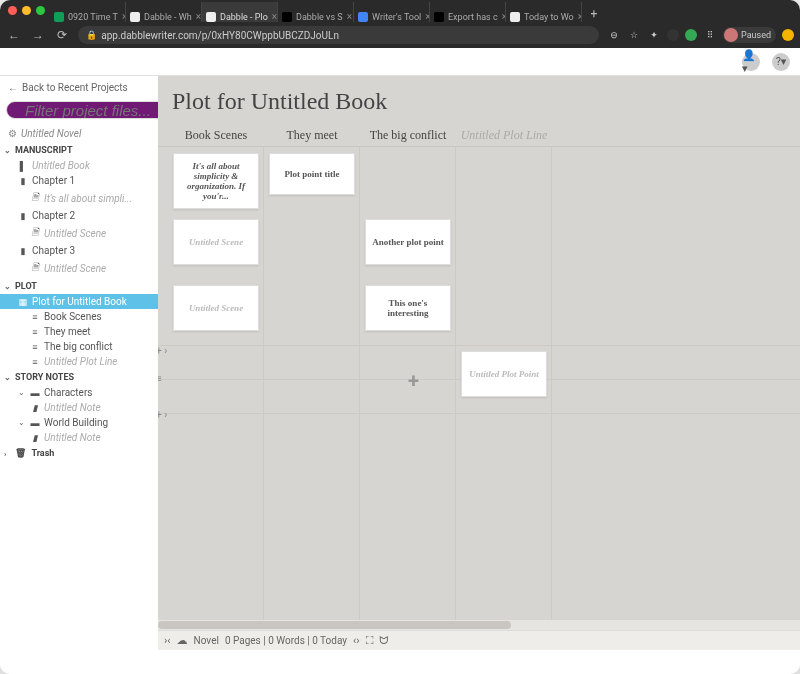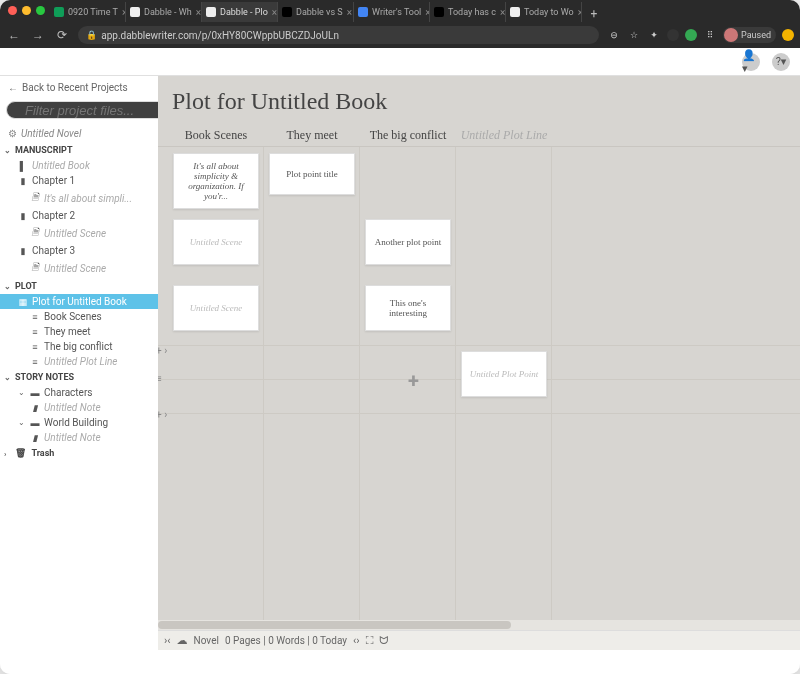--- a/index.html
+++ b/index.html
@@ -4,21 +4,21 @@
 <style>
   * { box-sizing: border-box; margin: 0; padding: 0; }
   html, body { width: 800px; height: 674px; font-family: -apple-system, "Segoe UI", Roboto, Arial, sans-serif; overflow: hidden; background:#f5f5f5; }
   
   .chrome { width:800px; height:674px; display:flex; flex-direction:column; border-radius:10px; overflow:hidden; box-shadow:0 4px 24px rgba(0,0,0,.25); background:#fff;}
   .chrome-top { background:#2a2a2a; color:#ccc; font-size:9px; }
   .tabbar { height:22px; display:flex; align-items:flex-end; padding:2px 4px 0 50px; gap:0; position:relative;}
   .traffic { position:absolute; left:8px; top:6px; display:flex; gap:5px;}
   .traffic span { width:9px; height:9px; border-radius:50%; display:inline-block;}
   .t-close{background:#ff5f57;} .t-min{background:#febc2e;} .t-max{background:#28c840;}
-  .tab { height:20px; display:flex; align-items:center; padding:0 4px; gap:4px; border-right:1px solid #444; color:#aaa; max-width:76px; overflow:hidden; white-space:nowrap; font-size:9px;}
+  .tab { height:20px; display:flex; align-items:flex-end; padding:0 4px; gap:4px; border-right:1px solid #444; color:#aaa; max-width:76px; overflow:hidden; white-space:nowrap; font-size:9px;}
   .tab.active { background:#3a3a3a; color:#ddd;}
   .tab .fav{ width:10px;height:10px; border-radius:2px; background:#555; flex:none;}
   .tab .fav.g{background:#0f9d58;} .tab .fav.b{background:#4285f4;} .tab .fav.w{background:#eee;} .tab .fav.d{background:#000;}
   .tab .x{margin-left:auto;font-size:10px;color:#888;}
   .addressbar { height:26px; background:#2a2a2a; display:flex; align-items:center; padding:0 6px; gap:8px;}
   .nav-btn { width:16px; height:16px; color:#bbb; display:flex; align-items:center; justify-content:center; font-size:12px;}
   .url { flex:1; background:#3a3a3a; border-radius:12px; height:18px; display:flex; align-items:center; padding:0 8px; color:#ccc; font-size:10px; gap:4px;}
   .url .lock{font-size:9px;}
   .rh { display:flex; gap:6px; align-items:center;}
   .rh .ri{ width:14px;height:14px; border-radius:50%; display:flex; align-items:center; justify-content:center; font-size:9px; color:#ccc;}
@@ -27,21 +27,21 @@
   .ext-dot{width:12px;height:12px;border-radius:50%;}
   
   .app { flex:1; display:flex; flex-direction:column; background:#e8e8e8; overflow:hidden;}
   .app-top { height:28px; background:#fff; display:flex; align-items:center; justify-content:flex-end; padding:0 10px; gap:12px; color:#777; border-bottom:1px solid #e0e0e0;}
   .app-top .circ{ width:18px;height:18px;border-radius:50%; background:#ccc; display:flex;align-items:center;justify-content:center; font-size:11px; color:#555;}
   .app-body { flex:1; display:flex; overflow:hidden;}
   
   .sidebar { width:158px; background:#fff; display:flex; flex-direction:column; font-size:10px; color:#555; overflow:hidden;}
   .back-link { display:flex; align-items:center; gap:4px; padding:6px 8px; color:#666; font-size:10px;}
   .filter-row{ display:flex; align-items:center; gap:4px; padding:2px 6px 6px;}
-  .filter-input{ flex:1; height:18px; border:1px solid #ddd; border-radius:9px; padding:0 6px 0 18px; font-size:13px; color:#999; font-style:italic; position:relative; background:#404040;}
+  .filter-input{ flex:1; height:18px; border:1px solid #ddd; border-radius:9px; padding:0 6px 0 18px; font-size:15px; color:#999; font-style:italic; position:relative; background:#701a75;}
   .filter-wrap{position:relative; flex:1;}
   .filter-wrap .funnel{position:absolute; left:6px; top:3px; font-size:9px; color:#888;}
   .add-btn{ width:16px;height:16px; display:flex;align-items:center;justify-content:center; font-size:13px; color:#666;}
   .proj-row{ display:flex; align-items:center; gap:4px; padding:3px 8px; color:#888; font-style:italic;}
   .proj-row .gear{font-style:normal;}
   .tree{ flex:1; overflow:auto;}
   .section-h{ display:flex; align-items:center; gap:3px; padding:3px 4px; font-weight:700; font-size:9px; color:#444;}
   .caret{ width:8px; display:inline-block; font-size:8px; color:#666;}
   .node{ display:flex; align-items:center; gap:4px; padding:2px 4px 2px 0; white-space:nowrap; overflow:hidden;}
   .node .ic{ width:10px; text-align:center; font-size:9px; color:#555; flex:none;}
@@ -54,21 +54,21 @@
   .title-h1 { font-family: Georgia, 'Times New Roman', serif; font-weight:400; font-size:24px; color:#444; padding:12px 14px 10px;}
   .plot-cols { display:flex; height:22px; align-items:center; padding-left:10px; border-bottom:1px solid #c9c6c1; font-family: Georgia, serif; font-size:12px; color:#444;}
   .pcol{ width:96px; text-align:center; font-family:Georgia,serif;}
   .pcol.dim{color:#aaa; font-style:italic;}
   .grid-wrap{ flex:1; position:relative; overflow:hidden; background:#d7d5d1;}
   .grid-cols{ position:absolute; inset:0; display:flex; padding-left:10px;}
   .gcol{ width:96px; border-right:1px solid #cdcac4;}
   .rows{ position:absolute; inset:0; }
   .row-line{ position:absolute; left:0; right:0; border-top:1px solid #cdcac4;}
   .row-handle{ position:absolute; left:-2px; width:14px; font-size:10px; color:#888; display:flex; align-items:center; gap:1px;}
-  .card{ position:absolute; width:86px; height:56px; background:#fff; border:1px solid #ddd; box-shadow:0 1px 2px rgba(0,0,0,.1); display:flex; align-items:center; justify-content:center; text-align:center; padding:4px; font-size:9px; color:#555; font-family:Georgia,serif;}
+  .card{ position:absolute; width:86px; height:56px; background:#fff; border:1px solid #ddd; box-shadow:0 1px 2px rgba(0,0,0,.1); display:flex; align-items:center; justify-content:center; text-align:center; padding:4px; font-size:9px; color:#555; font-family:Georgia,serif;font-weight:bold;}
   .card.dim{ color:#bbb; font-style:italic;}
   .plus-slot{ position:absolute; font-size:20px; color:#999; font-weight:700;}
   
   .hscroll{ height:10px; background:#e6e4e0; position:relative;}
   .hscroll .thumb{ position:absolute; left:0; top:1px; height:8px; width:55%; background:#c9c6c1; border-radius:4px;}
   
   .status{ height:20px; background:#eeede9; border-top:1px solid #ddd; display:flex; align-items:center; font-size:10px; color:#666; padding:0 6px; gap:6px;}
   .status .mid{flex:1; text-align:center;}
   .status .sico{font-size:11px;}
   .footer-space{height:24px; background:#fff;}
@@ -106,21 +106,21 @@
           <span>Dabble vs S</span>
           <span class="x">×</span>
         </div>
       <div class="tab">
           <span class="fav b"></span>
           <span>Writer's Tool</span>
           <span class="x">×</span>
         </div>
       <div class="tab">
           <span class="fav d"></span>
-          <span>Today has c</span>
+          <span>Export has c</span>
           <span class="x">×</span>
         </div>
       <div class="tab">
           <span class="fav w"></span>
           <span>Today to Wo</span>
           <span class="x">×</span>
         </div>
       <div class="nav-btn" style="margin-left:4px;">+</div>
     </div>
     <div class="addressbar">

